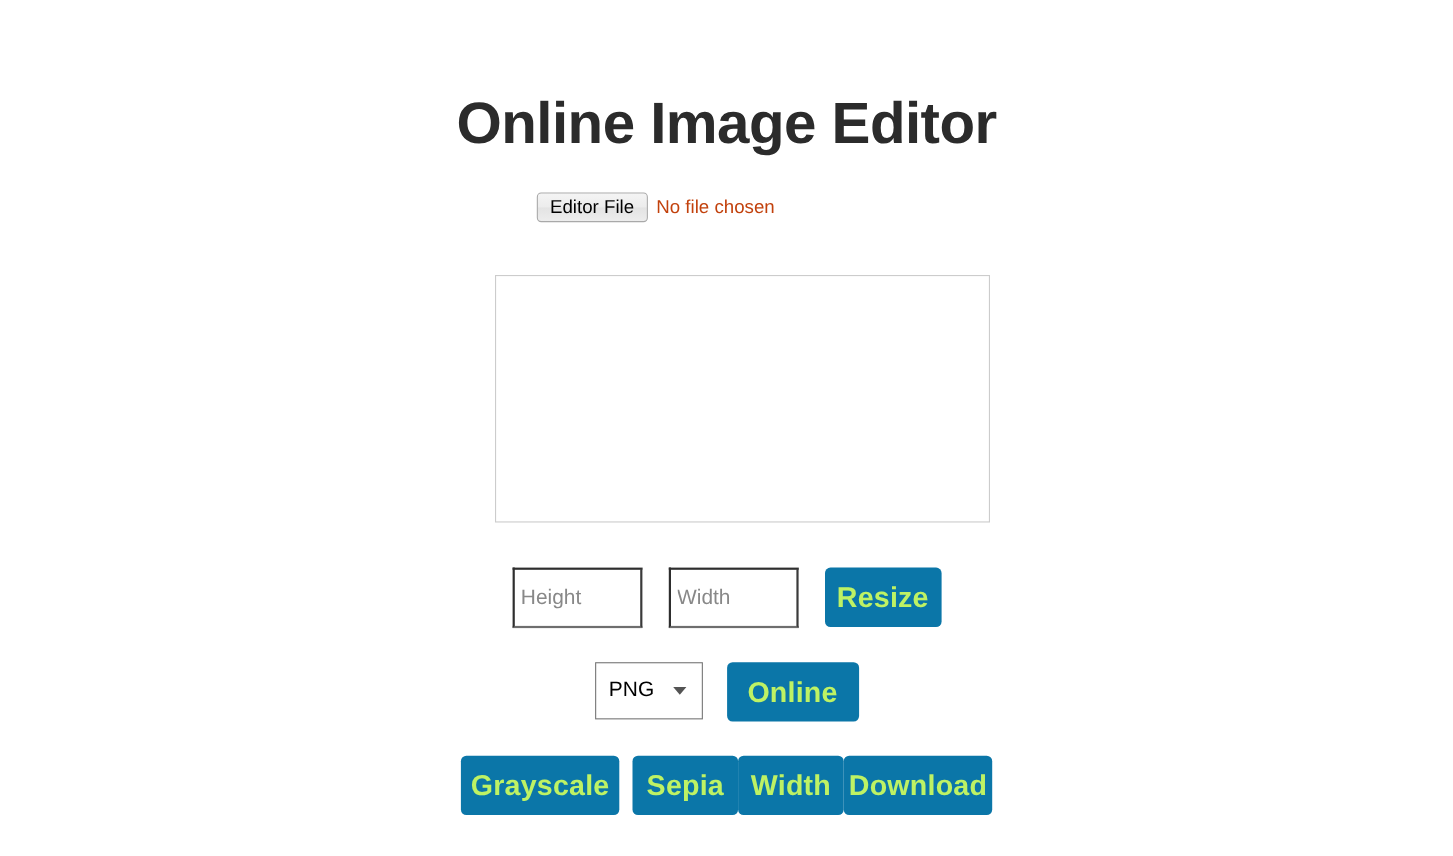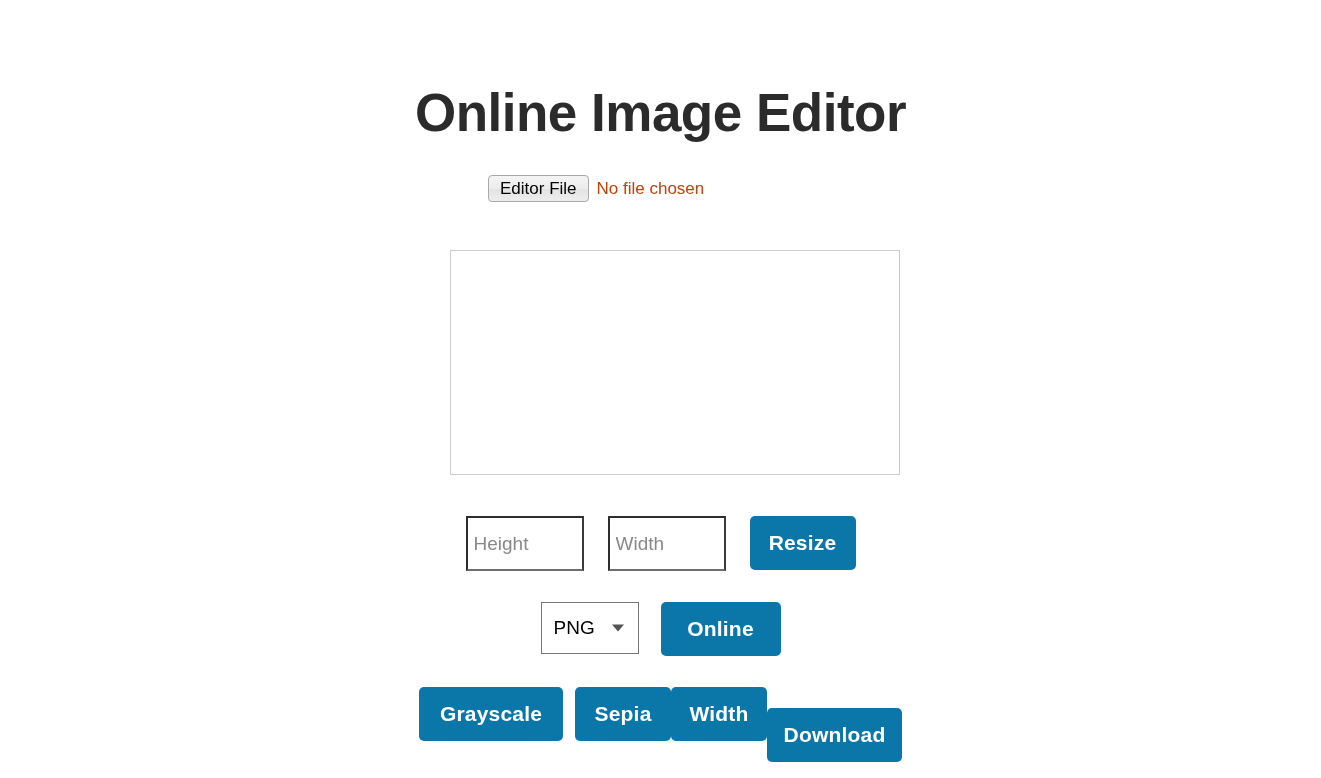--- a/index.html
+++ b/index.html
@@ -113,22 +113,22 @@
     color: #888888;
     opacity: 1;
   }
 
   
   .btn-blue {
     display: inline-flex;
     align-items: center;
     justify-content: center;
     background: #0b76a8;
-    color: #ffffff;
-    font-size: 21px;
+    color: #bef264;
+    font-size: 26px;
     font-weight: bold;
     font-family: "Liberation Sans", sans-serif;
     border: none;
     border-radius: 5px;
     height: 54px;
     padding: 0 17px;
     box-sizing: border-box;
     cursor: pointer;
     white-space: nowrap;
     letter-spacing: 0.2px;
@@ -182,21 +182,21 @@
     top: 687px;
     left: 0;
     width: 1321px;
     display: flex;
     justify-content: center;
     align-items: flex-start;
   }
   .btn-grayscale { width: 144px; padding: 0; }
   .btn-sepia     { width: 96px;  padding: 0; margin-left: 12px; }
   .btn-invert    { width: 96px;  padding: 0; }
-  .btn-download  { width: 135px; padding: 0; margin-top: 21px; }
+  .btn-download  { width: 135px; padding: 0; }
 </style>
 </head>
 <body>
 
 <div class="page">
 
   <h1 class="title">Online Image Editor</h1>
 
   <div class="file-row">
     <span class="choose-file-btn">Editor File</span>

